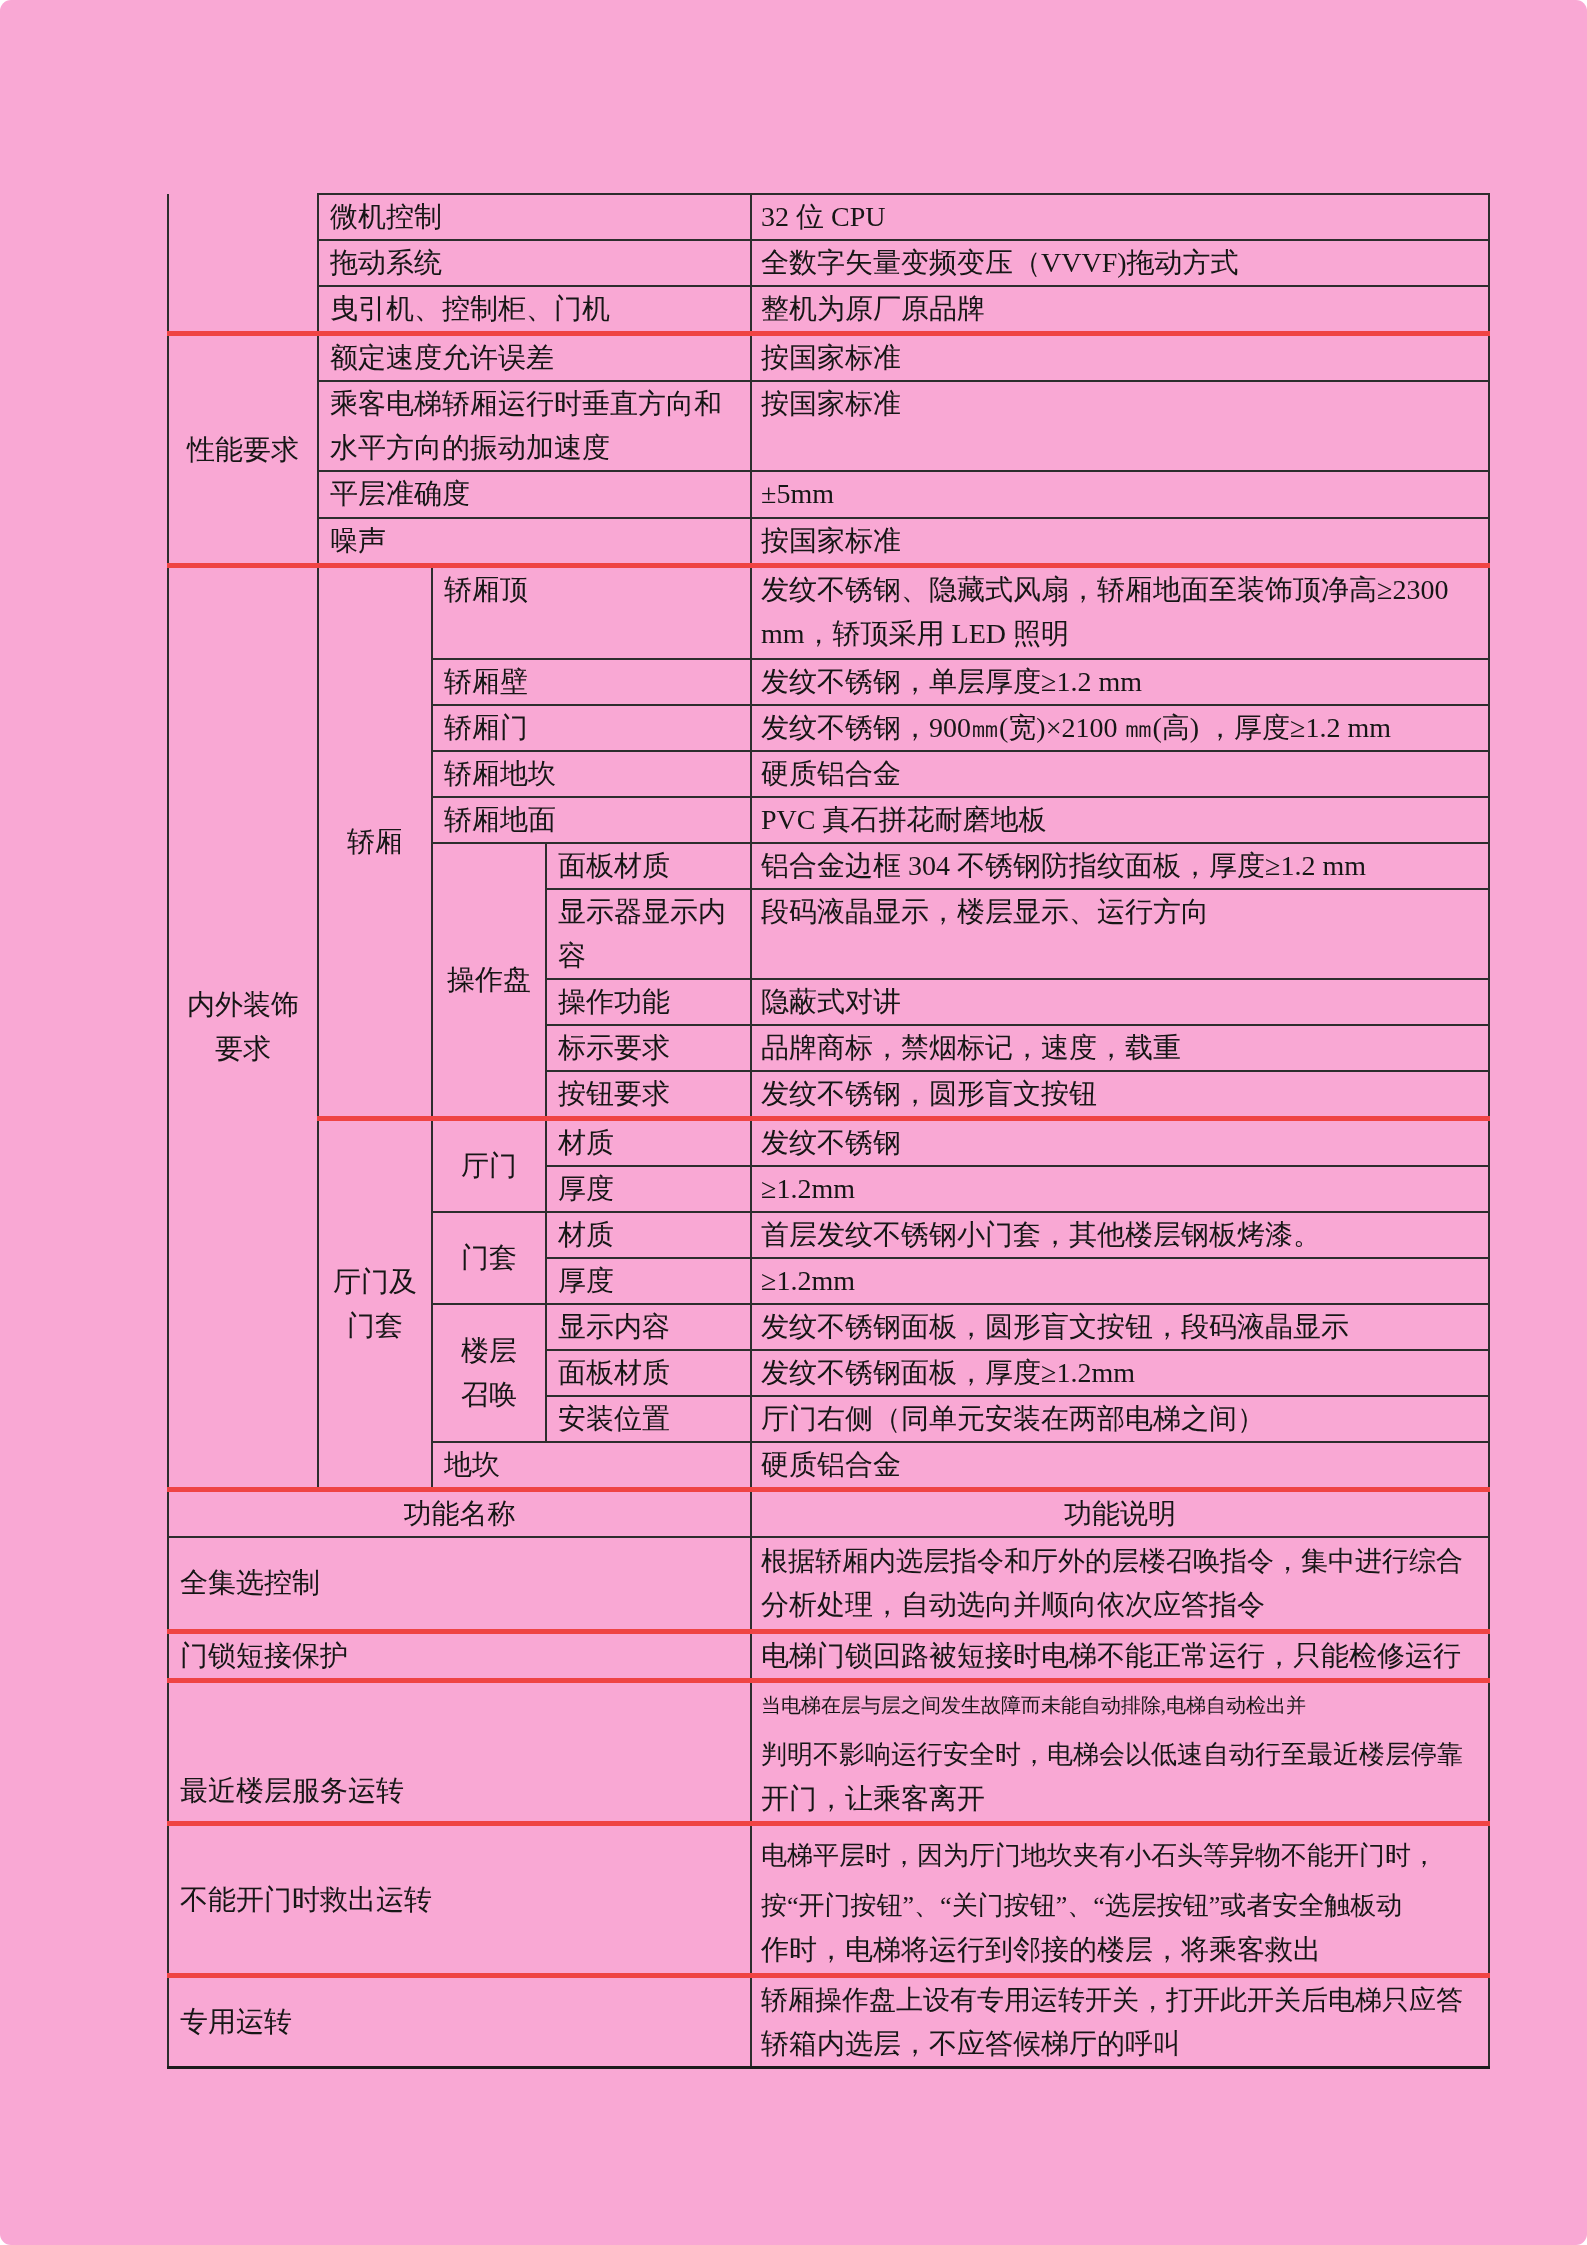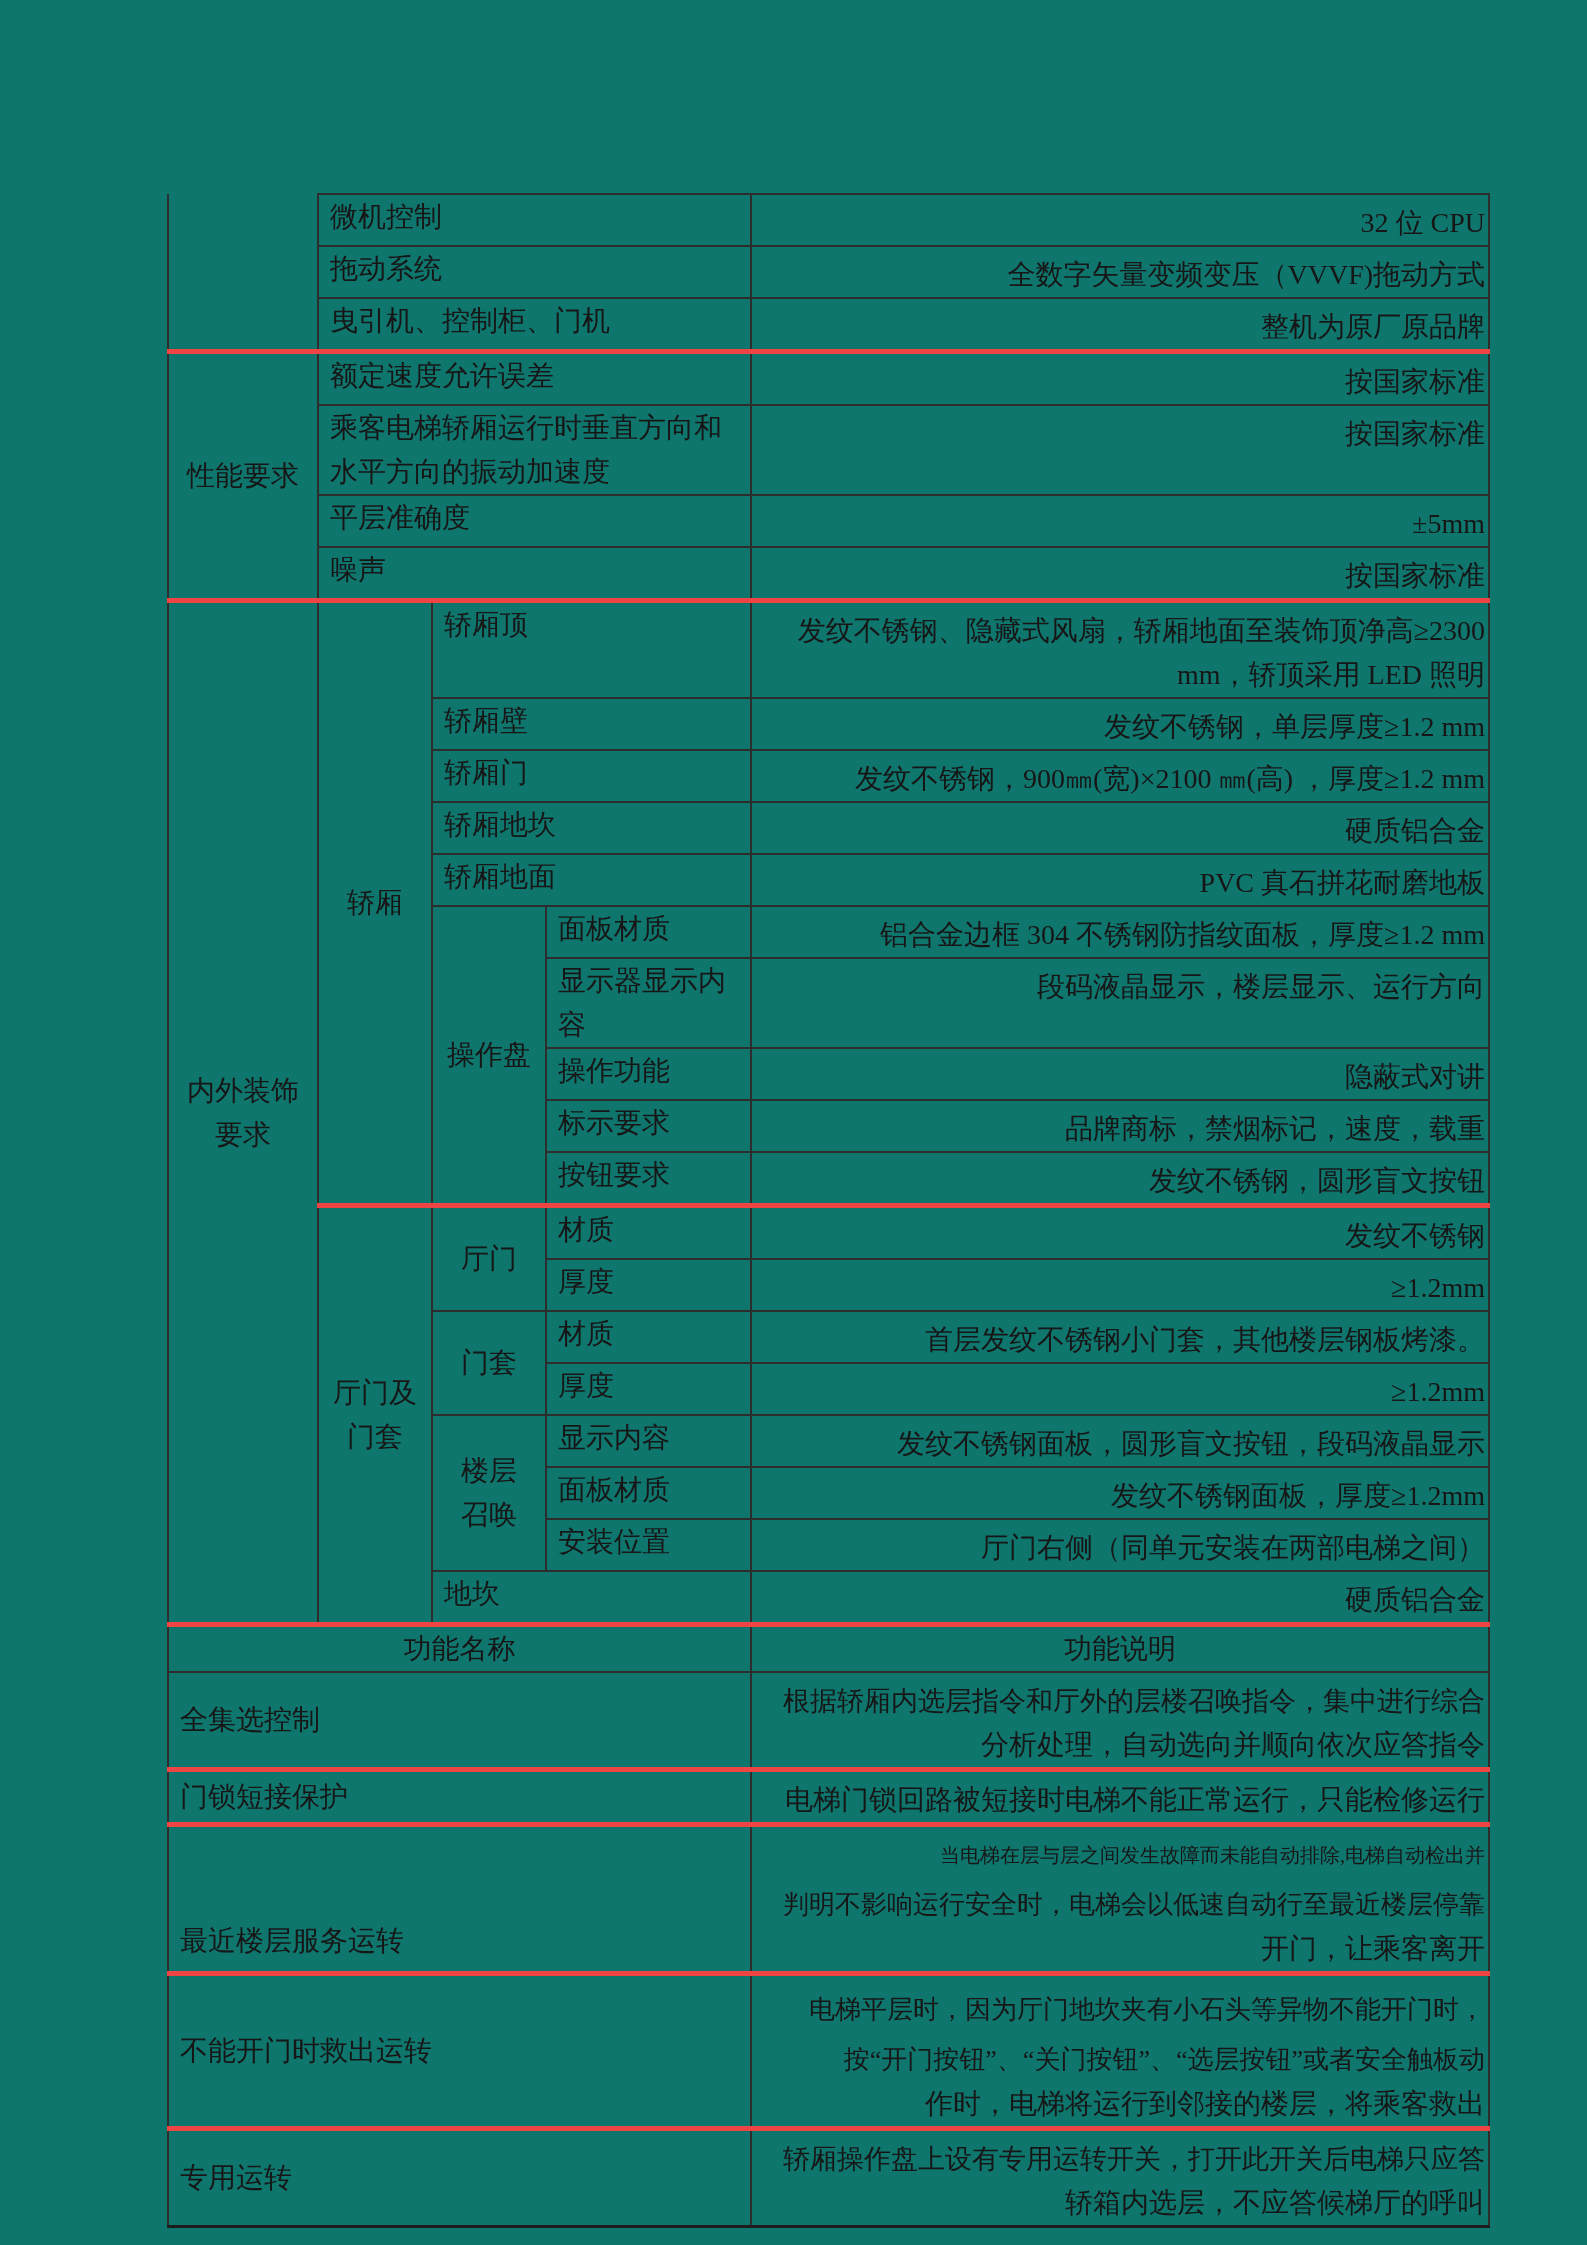--- a/index.html
+++ b/index.html
@@ -1,41 +1,42 @@
 <!DOCTYPE html>
 <html><head>
 <meta charset="utf-8">
 <style>
   html,body{margin:0;padding:0;background:#ffffff;}
   .page{
     position:relative;
     width:1587px;
     height:2245px;
-    background:#0f766e;
+    background:#f9a8d4;
     overflow:hidden;
     font-family:"Liberation Serif","DejaVu Serif",serif;
+    border-radius:11px;
   }
   table.spec{
     position:absolute;
     left:167px;
     top:193px;
     width:1321px;
     border-collapse:collapse;
     table-layout:fixed;
     color:#161616;
   }
   td{
     border:2px solid #2d2d2d;
     font-size:28px;
     line-height:44px;
     vertical-align:top;
     padding:0 6px 0 11px;
     overflow:hidden;
   }
-  td.val{padding:6px 3px 0 9px;text-align:right;}
+  td.val{padding:0 3px 0 9px;}
   td.grp{vertical-align:middle;text-align:center;padding:0 2px;}
   td.hdr{text-align:center;vertical-align:middle;padding:0;}
   td.fname{vertical-align:middle;}
   td.mid{vertical-align:middle;}
   td.bot{vertical-align:bottom;padding-bottom:8px;}
   td.cont{border-top:none;}
   .bt{border-top:5px solid #ef4444;}
   .bb{border-bottom:3px solid #1c1c1c;}
   .ln{white-space:nowrap;}
   .sq0{font-size:20px;}

